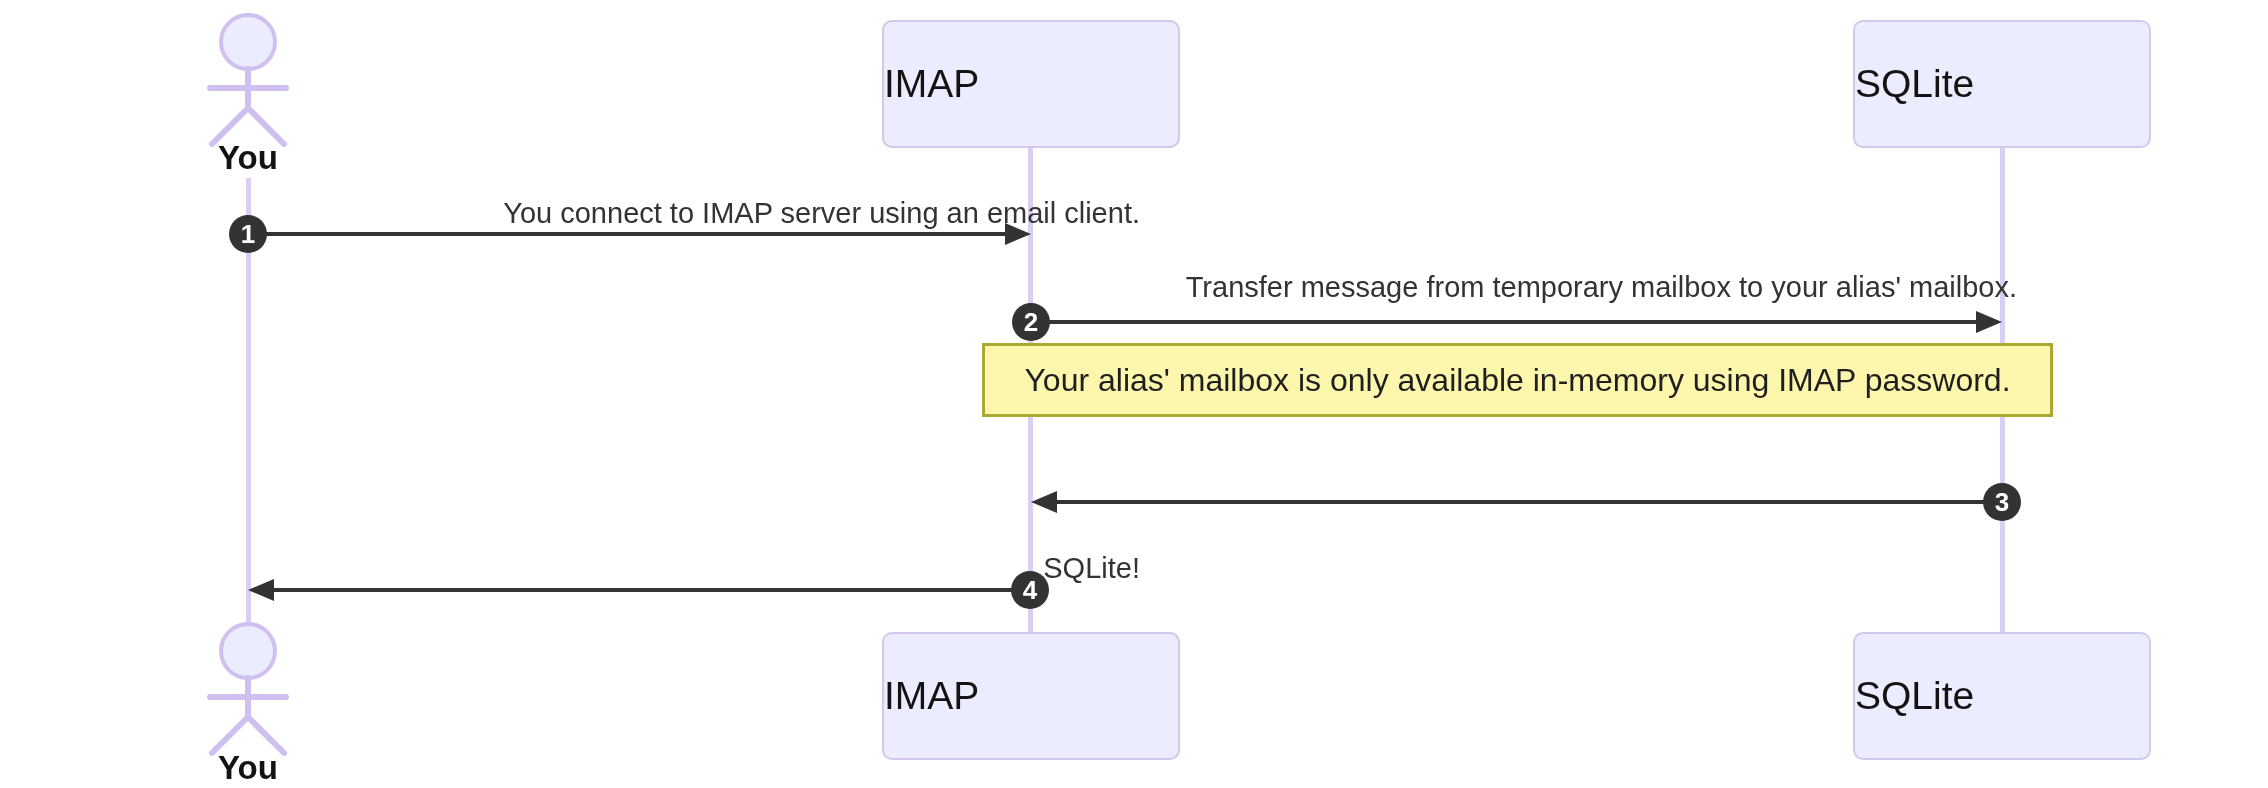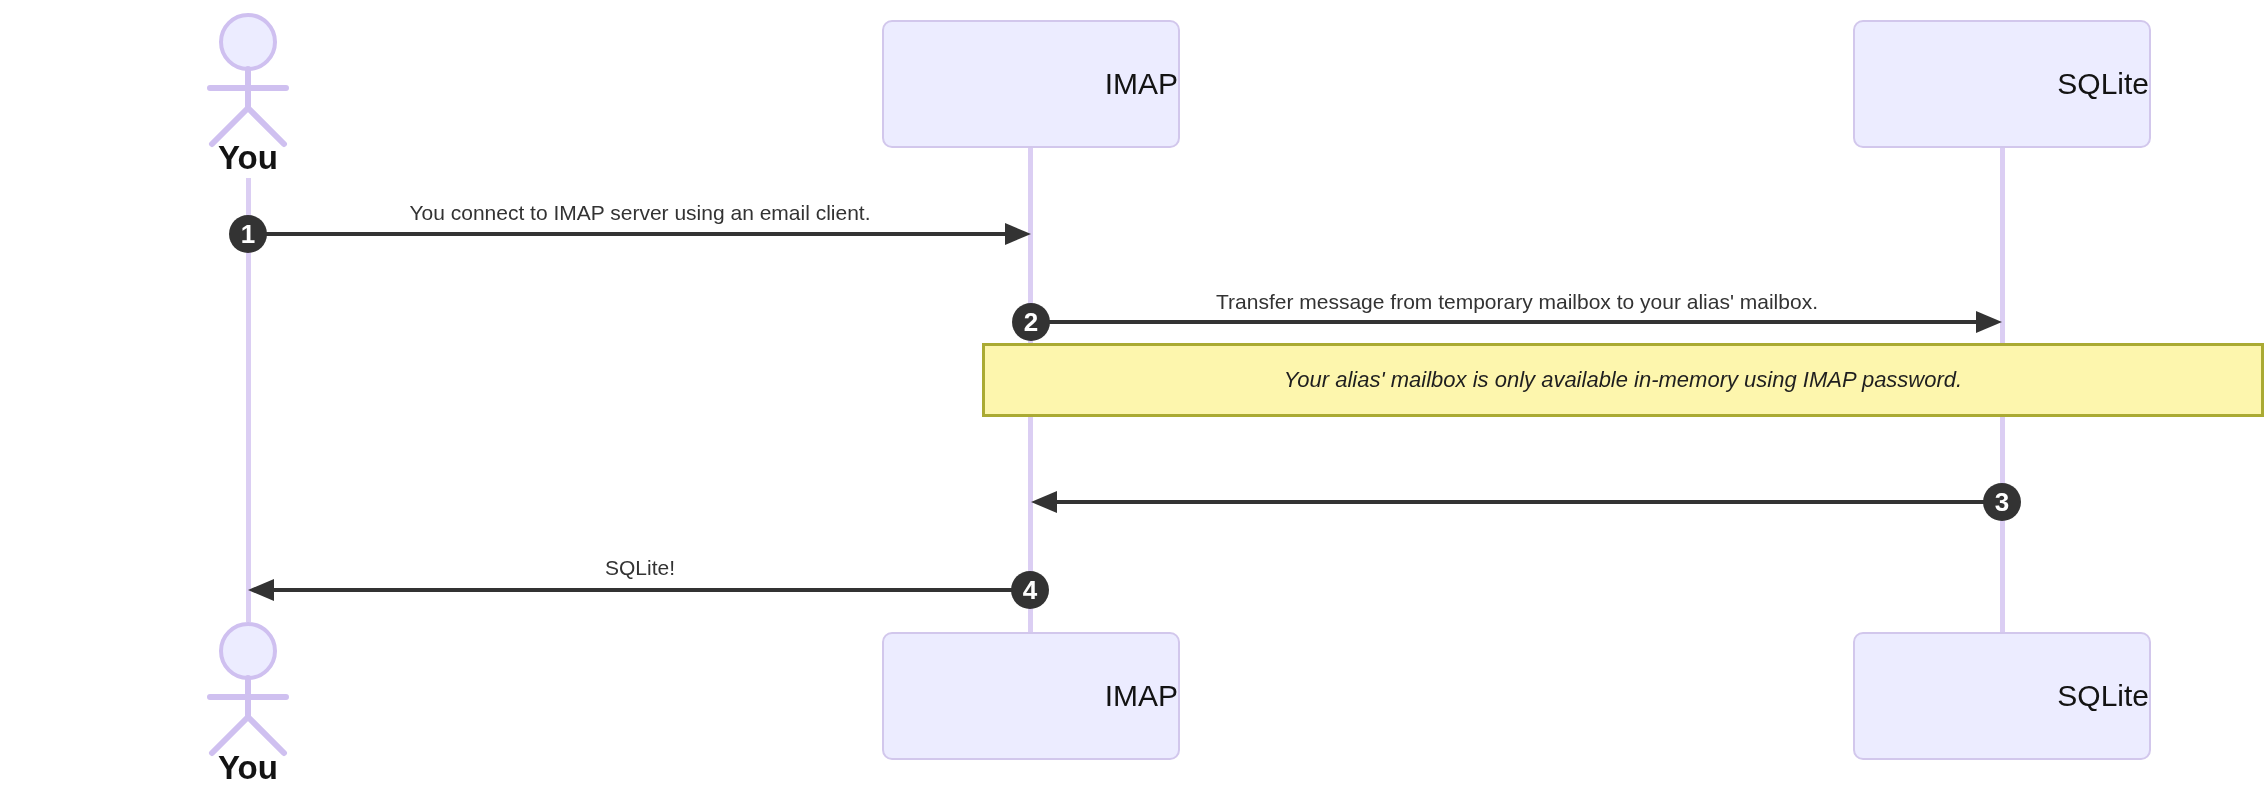--- a/index.html
+++ b/index.html
@@ -33,40 +33,40 @@
   }
   .participant-box {
     position: absolute;
     width: 298px;
     height: 128px;
     background: var(--actor-fill);
     border: 2px solid var(--actor-border);
     border-radius: 10px;
     display: flex;
     align-items: center;
-    justify-content: flex-end;
-    font-size: 30px;
+    justify-content: flex-start;
+    font-size: 39px;
     color: var(--label-text);
   }
   .actor-figure { position: absolute; width: 120px; height: 138px; }
   .actor-figure svg { display: block; width: 100%; height: 100%; }
   .actor-label {
     position: absolute;
     width: 200px;
     text-align: center;
     font-size: 33px;
     line-height: 36px;
     color: var(--label-text);
     font-weight: bold;
   }
   .message-label {
     position: absolute;
     width: 1000px;
-    text-align: center;
-    font-size: 21px;
+    text-align: right;
+    font-size: 29px;
     line-height: 34px;
     color: var(--message-text);
   }
   .arrow-line {
     position: absolute;
     height: 4px;
     background: var(--arrow);
   }
   .arrowhead { position: absolute; width: 0; height: 0; }
   .arrowhead.right {
@@ -90,31 +90,30 @@
     font-weight: 600;
     display: flex;
     align-items: center;
     justify-content: center;
     z-index: 3;
   }
   .note {
     position: absolute;
     left: 982px;
     top: 343px;
-    width: 1282px;
+    width: 1071px;
     height: 74px;
     background: var(--note-fill);
     border: 3px solid var(--note-border);
     display: flex;
     align-items: center;
     justify-content: center;
-    font-size: 22px;
+    font-size: 32px;
     color: #1f1f1f;
     z-index: 2;
-    font-style: italic;
   }
 </style>
 </head>
 <body>
 
 <div class="diagram">
 
   <div class="lifeline" style="left:246px; top:178px; height:444px;"></div>
   <div class="lifeline" style="left:1028px; top:147px; height:485px;"></div>
   <div class="lifeline" style="left:2000px; top:147px; height:485px;"></div>
@@ -132,21 +131,21 @@
   </div>
   <div class="participant-box" style="left:1853px; top:20px;">
     <span>SQLite</span>
   </div>
 
   <div class="message-label" style="left:140px; top:196px;">You connect to IMAP server using an email client.</div>
   <div class="arrow-line" style="left:248px; top:232px; width:765px;"></div>
   <div class="arrowhead right" style="left:1005px; top:223px;"></div>
   <div class="seq-badge" style="left:229px; top:215px;">1</div>
 
-  <div class="message-label" style="left:1017px; top:285px;">Transfer message from temporary mailbox to your alias' mailbox.</div>
+  <div class="message-label" style="left:1017px; top:270px;">Transfer message from temporary mailbox to your alias' mailbox.</div>
   <div class="arrow-line" style="left:1031px; top:320px; width:950px;"></div>
   <div class="arrowhead right" style="left:1976px; top:311px;"></div>
   <div class="seq-badge" style="left:1012px; top:303px;">2</div>
 
   <div class="note">
     <span>Your alias' mailbox is only available in-memory using IMAP password.</span>
   </div>
 
   <div class="arrow-line" style="left:1050px; top:500px; width:952px;"></div>
   <div class="arrowhead left" style="left:1031px; top:491px;"></div>

